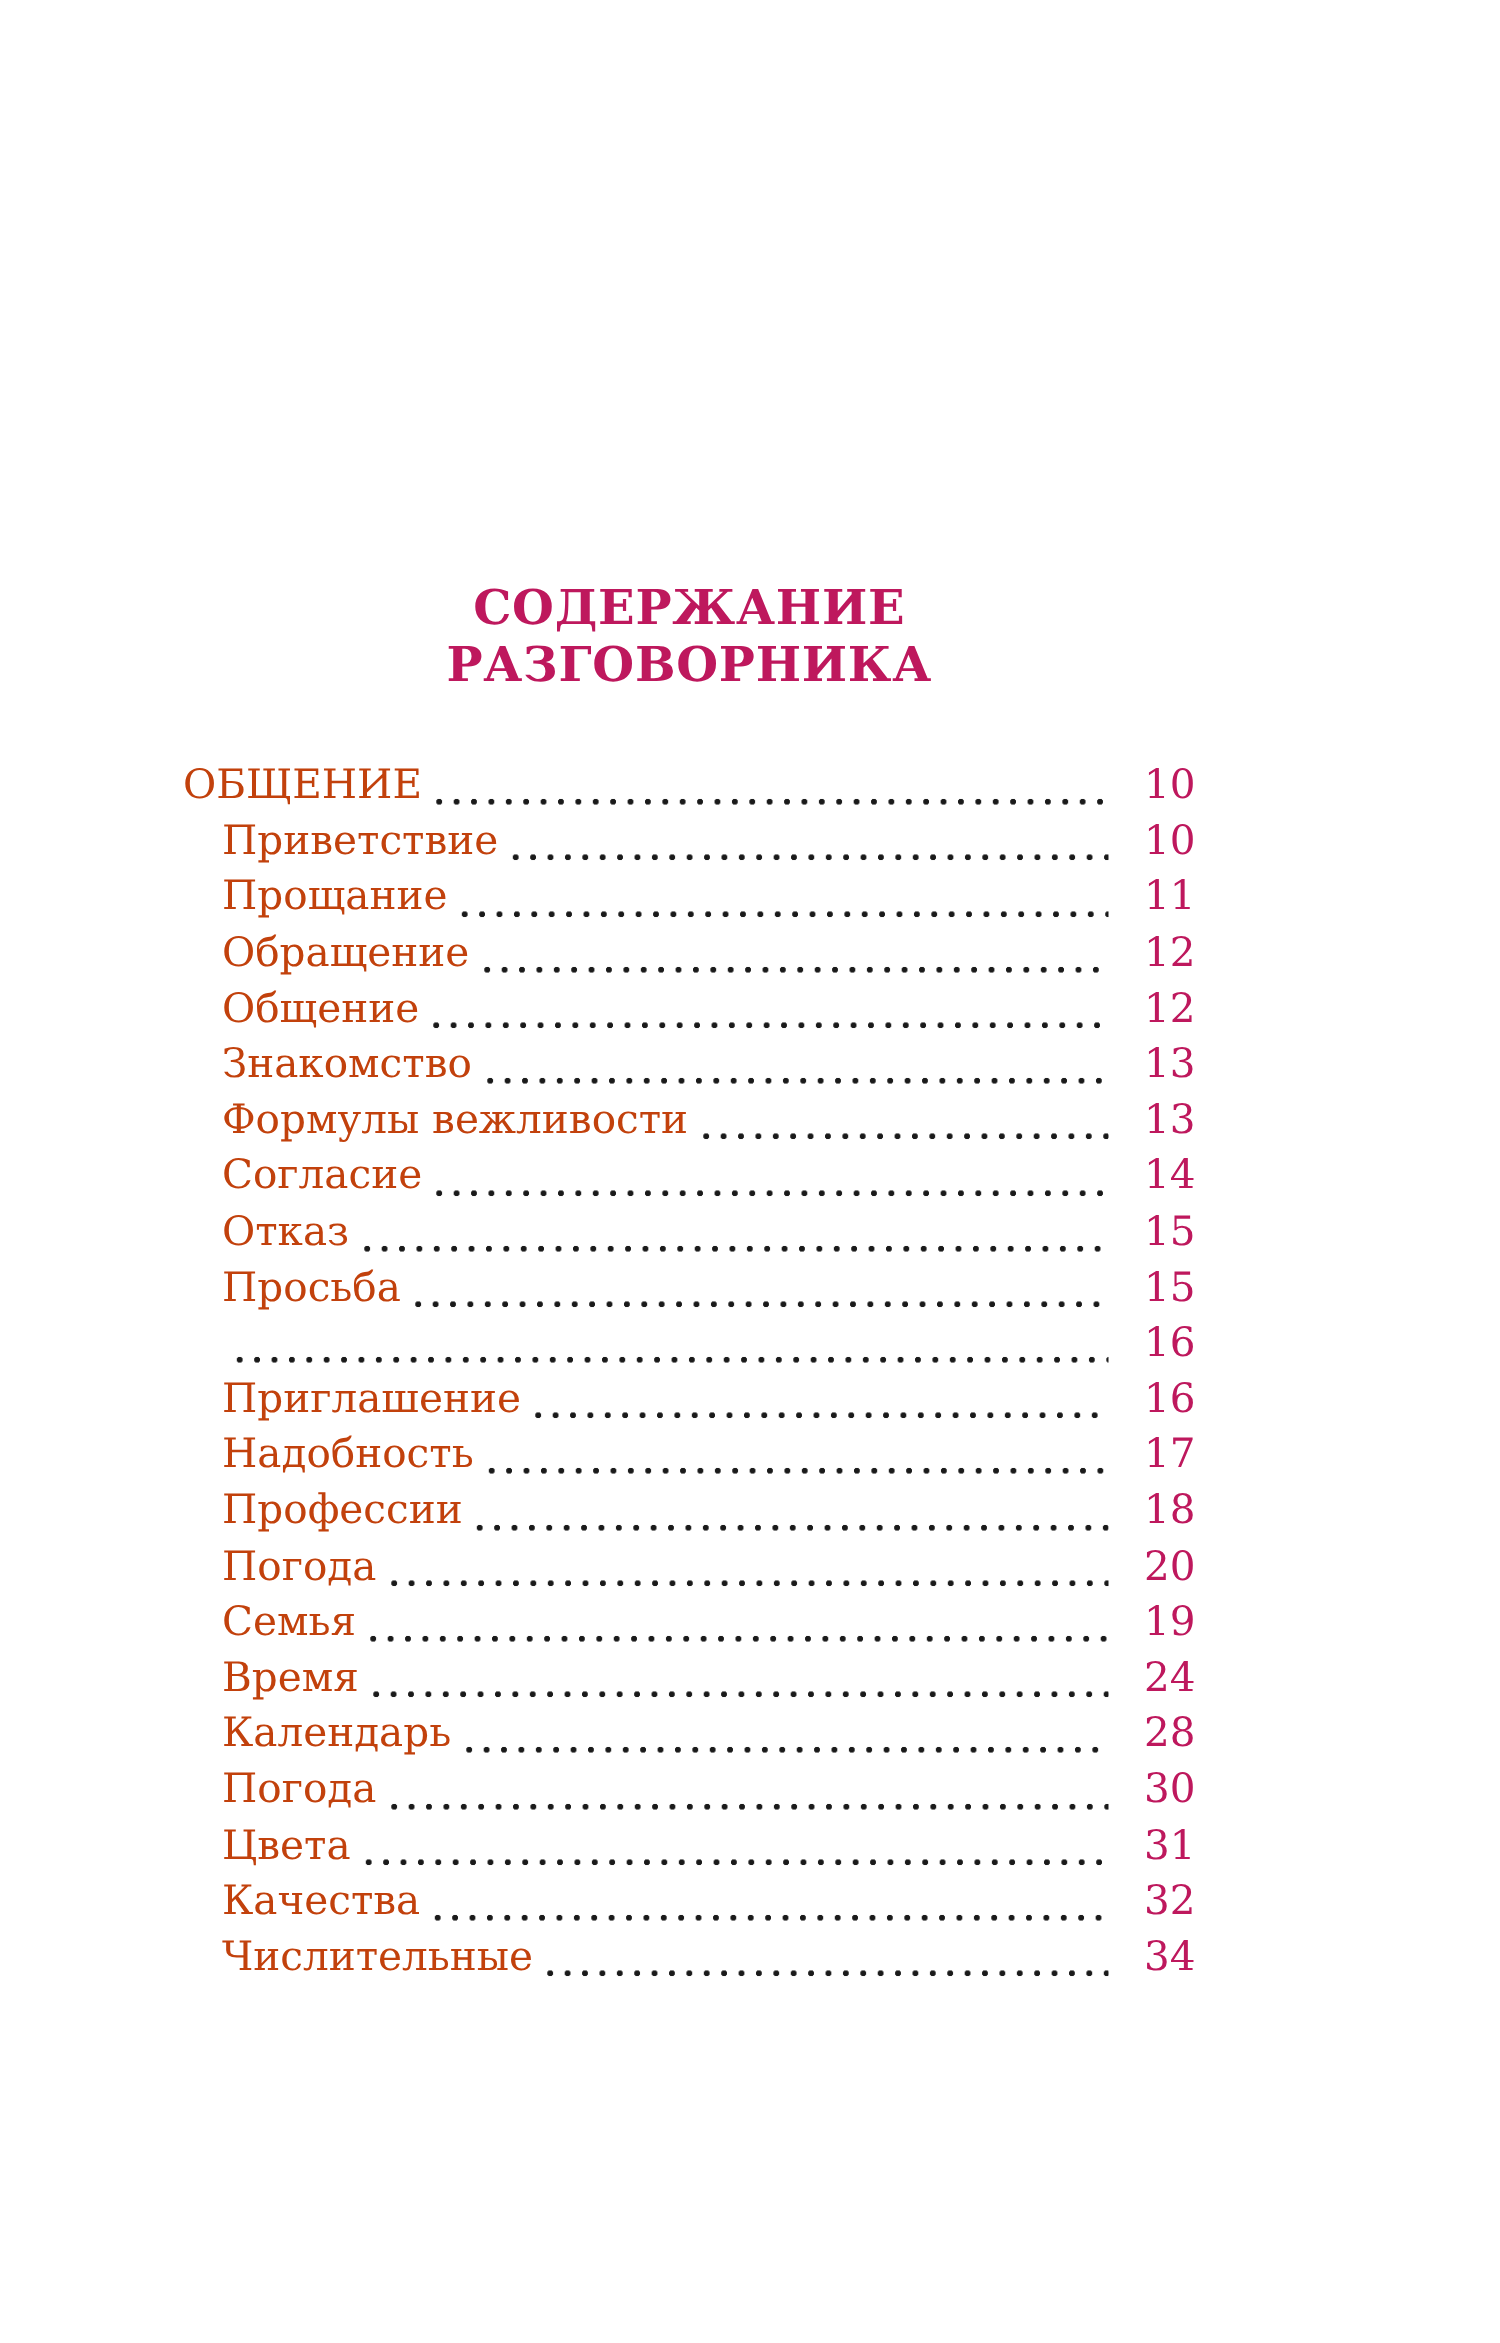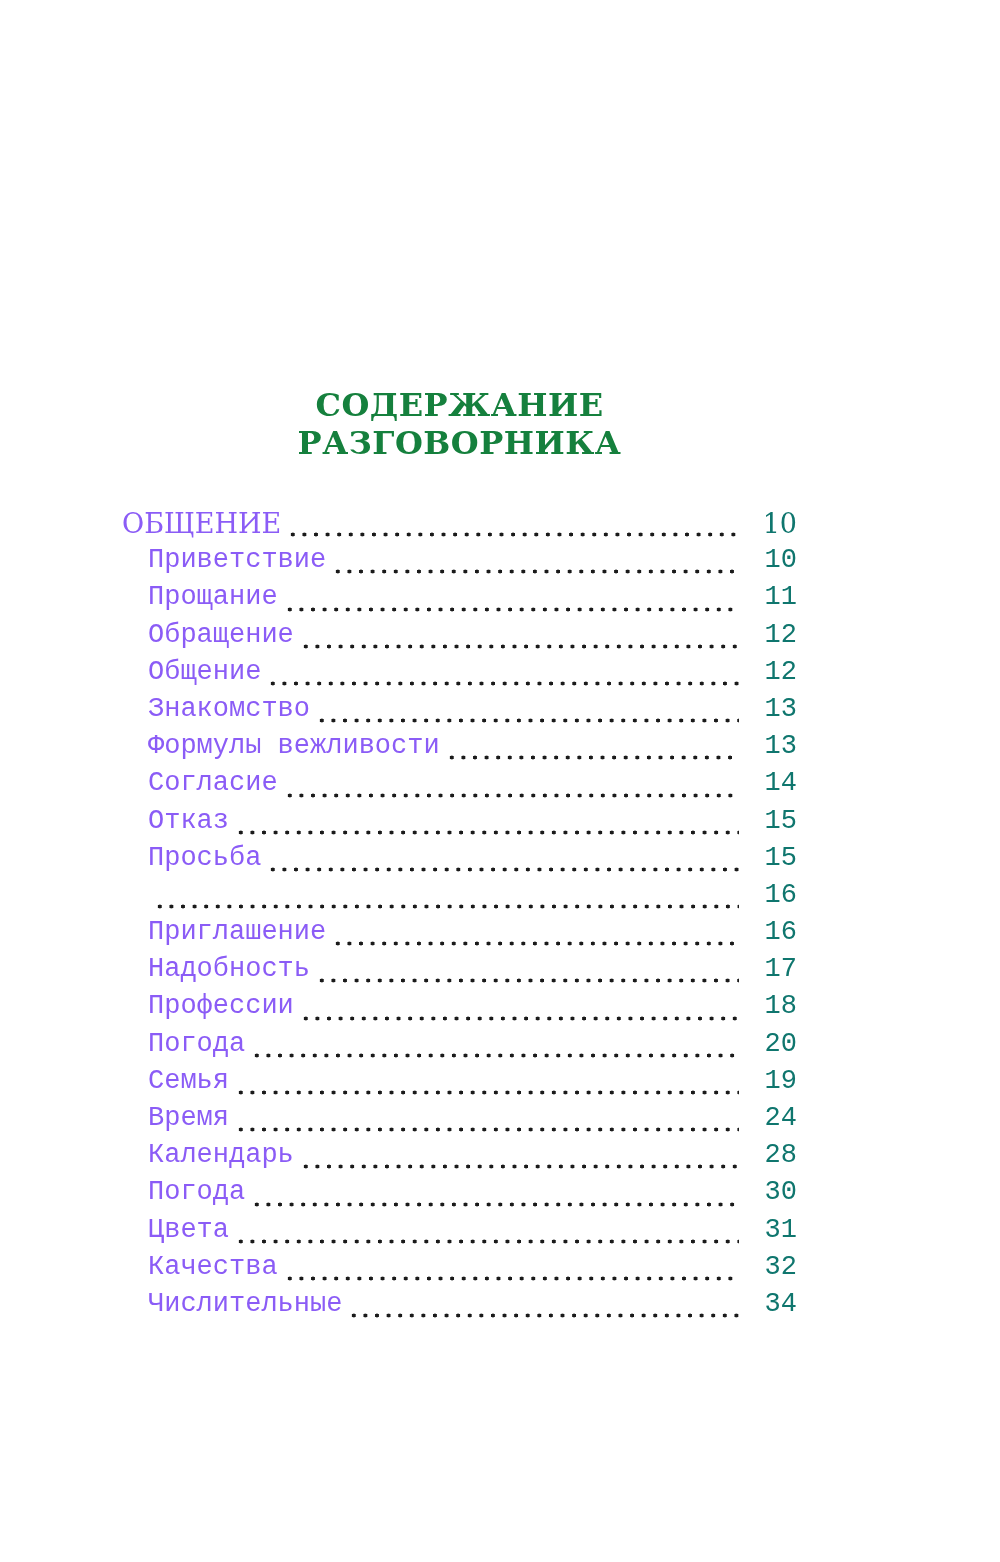--- a/index.html
+++ b/index.html
@@ -22,61 +22,60 @@
     padding: 386px 203px 0 122px;
     background: #ffffff;
   }
 
   .toc-title {
     text-align: center;
     font-weight: 700;
     font-size: 32px;
     line-height: 38px;
     letter-spacing: 0.5px;
-    color: #15803d;
+    color: #be185d;
     margin-bottom: 46px;
   }
 
   .toc {
     width: 100%;
   }
 
   .toc-row {
     display: flex;
     align-items: baseline;
     height: 37.2px;
     font-size: 27px;
     white-space: nowrap;
   }
 
   .toc-row.indent {
     padding-left: 26px;
-    font-family: Liberation Mono, monospace;
   }
 
   .toc-label {
     flex: 0 0 auto;
-    color: #8b5cf6;
+    color: #c2410c;
   }
 
   .leader {
     flex: 1 1 auto;
     align-self: flex-end;
     height: 5px;
     margin: 0 12px 8px 6px;
     background-image: radial-gradient(circle, #1a1a1a 1.8px, rgba(0,0,0,0) 2.2px);
     background-size: 11.6px 5px;
     background-repeat: repeat-x;
     background-position: left center;
   }
 
   .page-num {
     flex: 0 0 46px;
     text-align: right;
-    color: #0f766e;
+    color: #be185d;
   }
 </style>
 </head>
 <body>
 
 <div class="page">
 
   <header class="toc-title">
     <div>СОДЕРЖАНИЕ</div>
     <div>РАЗГОВОРНИКА</div>

